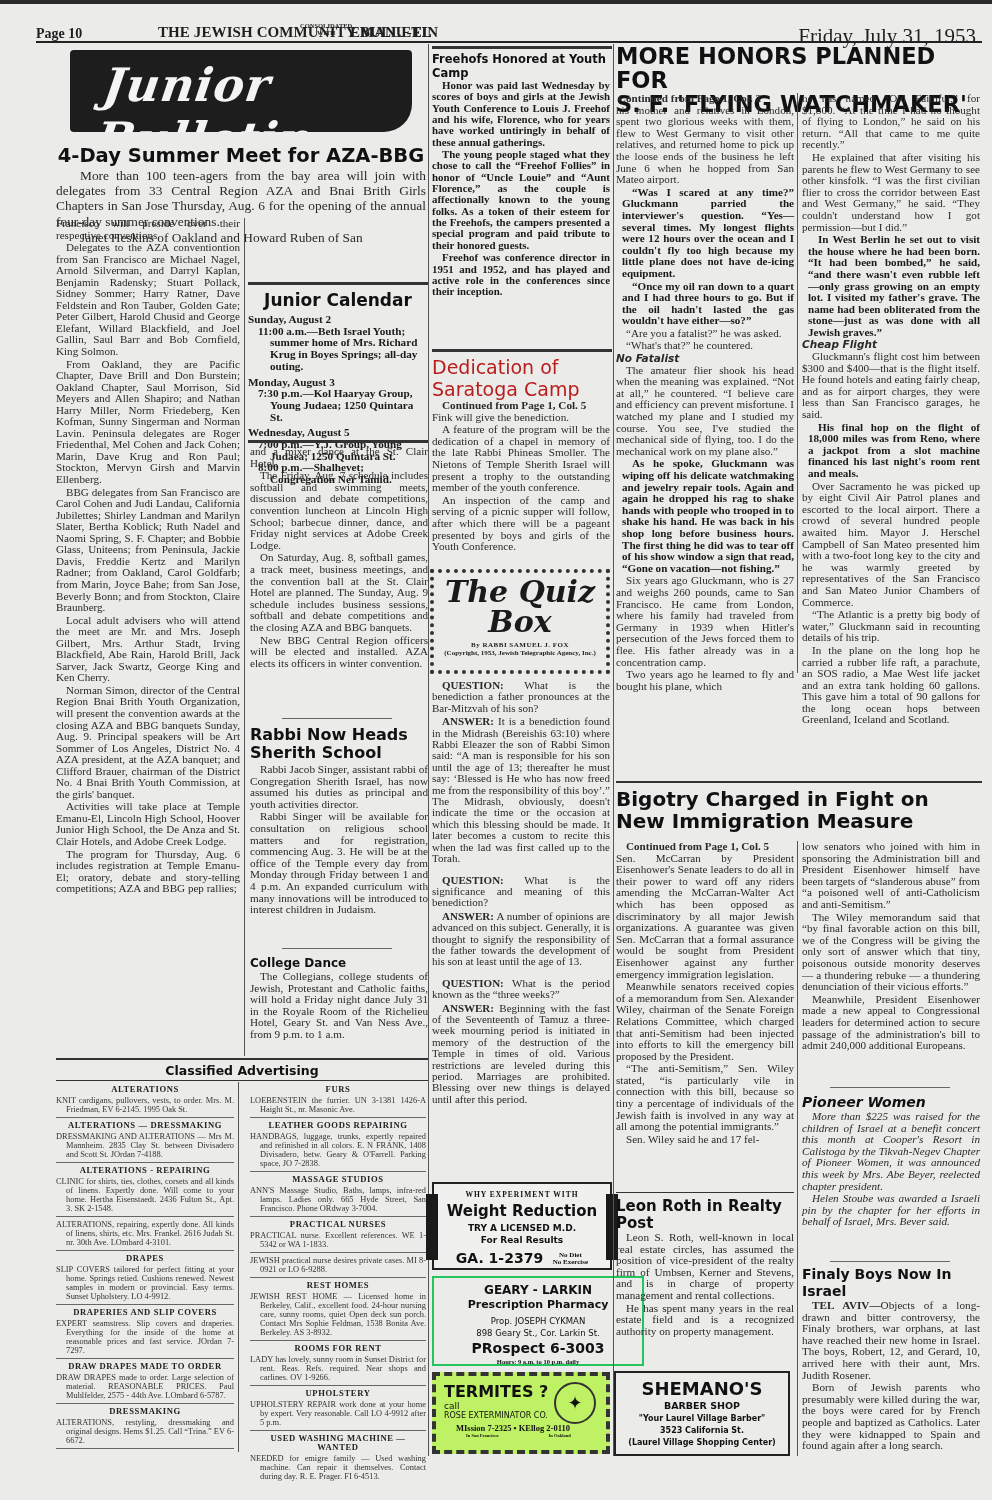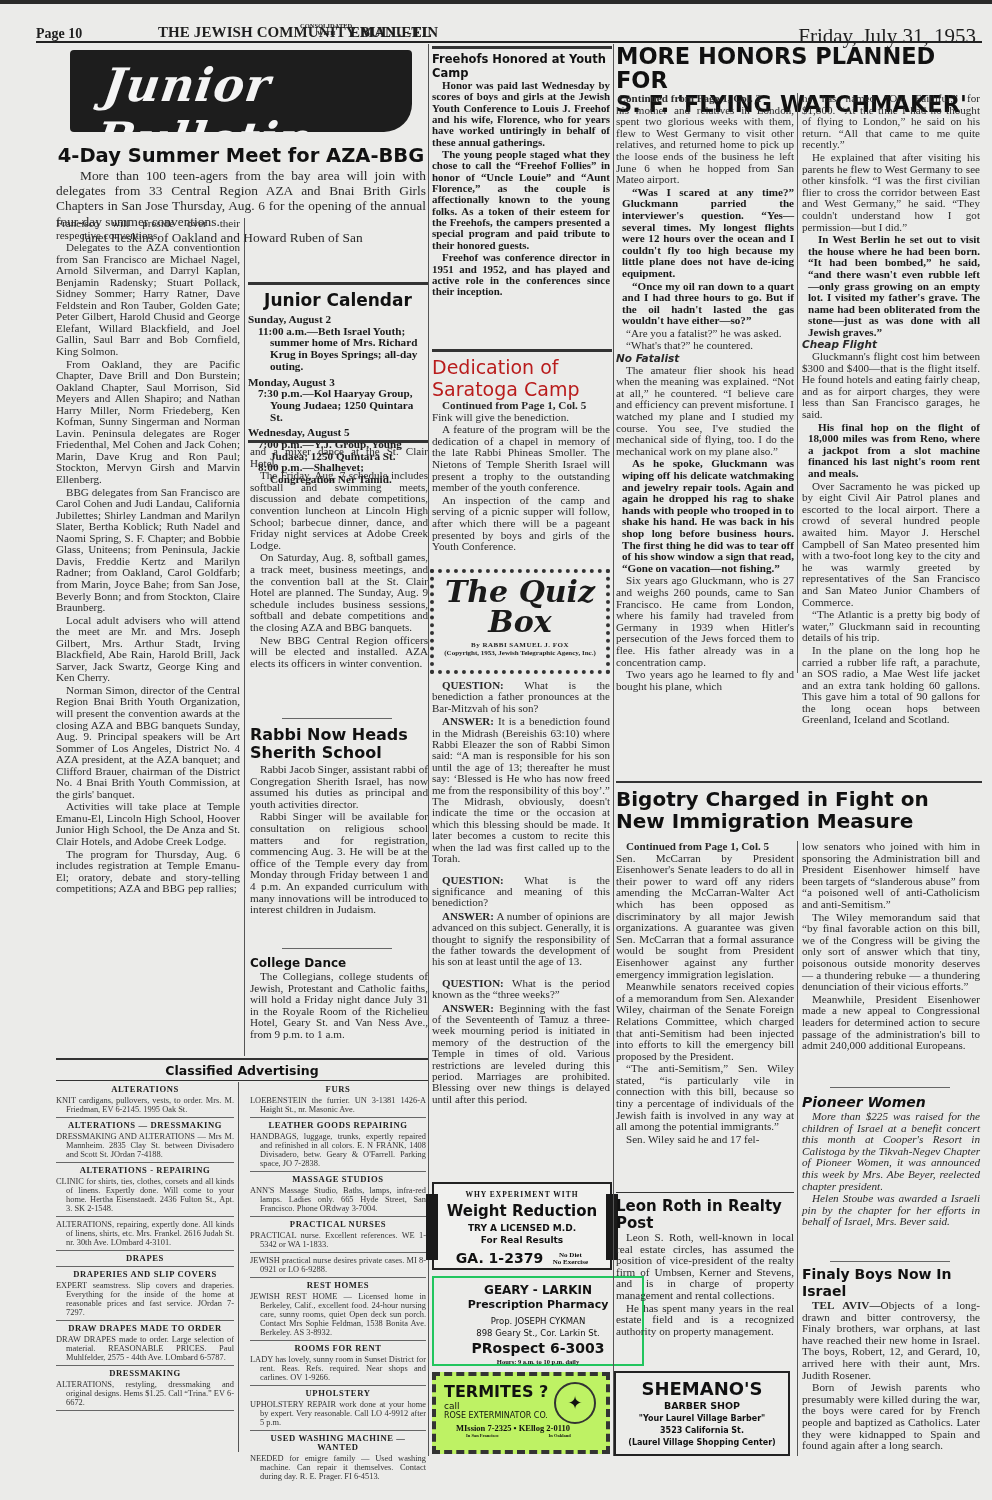--- a/index.html
+++ b/index.html
@@ -151,20 +151,21 @@
     <div class="sep"></div>
     <div class="cat">ALTERATIONS — DRESSMAKING</div>
     <div class="ad">DRESSMAKING AND ALTERATIONS — Mrs M. Mannheim. 2835 Clay St. between Divisadero and Scott St. JOrdan 7-4188.</div>
     <div class="sep"></div>
     <div class="cat">ALTERATIONS - REPAIRING</div>
     <div class="ad">CLINIC for shirts, ties, clothes, corsets and all kinds of linens. Expertly done. Will come to your home. Hertha Eisenstaedt. 2436 Fulton St., Apt. 3. SK 2-1548.</div>
     <div class="sep"></div>
     <div class="ad">ALTERATIONS, repairing, expertly done. All kinds of linens, shirts, etc. Mrs. Frankel. 2616 Judah St. nr. 30th Ave. LOmbard 4-3101.</div>
     <div class="sep"></div>
     <div class="cat">DRAPES</div>
+    <div class="ad">SLIP COVERS tailored for perfect fitting at your home. Springs retied. Cushions renewed. Newest samples in modern or provincial. Easy terms. Sunset Upholstery. LO 4-9912.</div>
     <div class="sep"></div>
     <div class="cat">DRAPERIES AND SLIP COVERS</div>
     <div class="ad">EXPERT seamstress. Slip covers and draperies. Everything for the inside of the home at reasonable prices and fast service. JOrdan 7-7297.</div>
     <div class="sep"></div>
     <div class="cat">DRAW DRAPES MADE TO ORDER</div>
     <div class="ad">DRAW DRAPES made to order. Large selection of material. REASONABLE PRICES. Paul Muhlfelder, 2575 - 44th Ave. LOmbard 6-5787.</div>
     <div class="sep"></div>
     <div class="cat">DRESSMAKING</div>
     <div class="ad">ALTERATIONS, restyling, dressmaking and original designs. Hems $1.25. Call “Trina.” EV 6-6672.</div>
     <div class="sep"></div>

